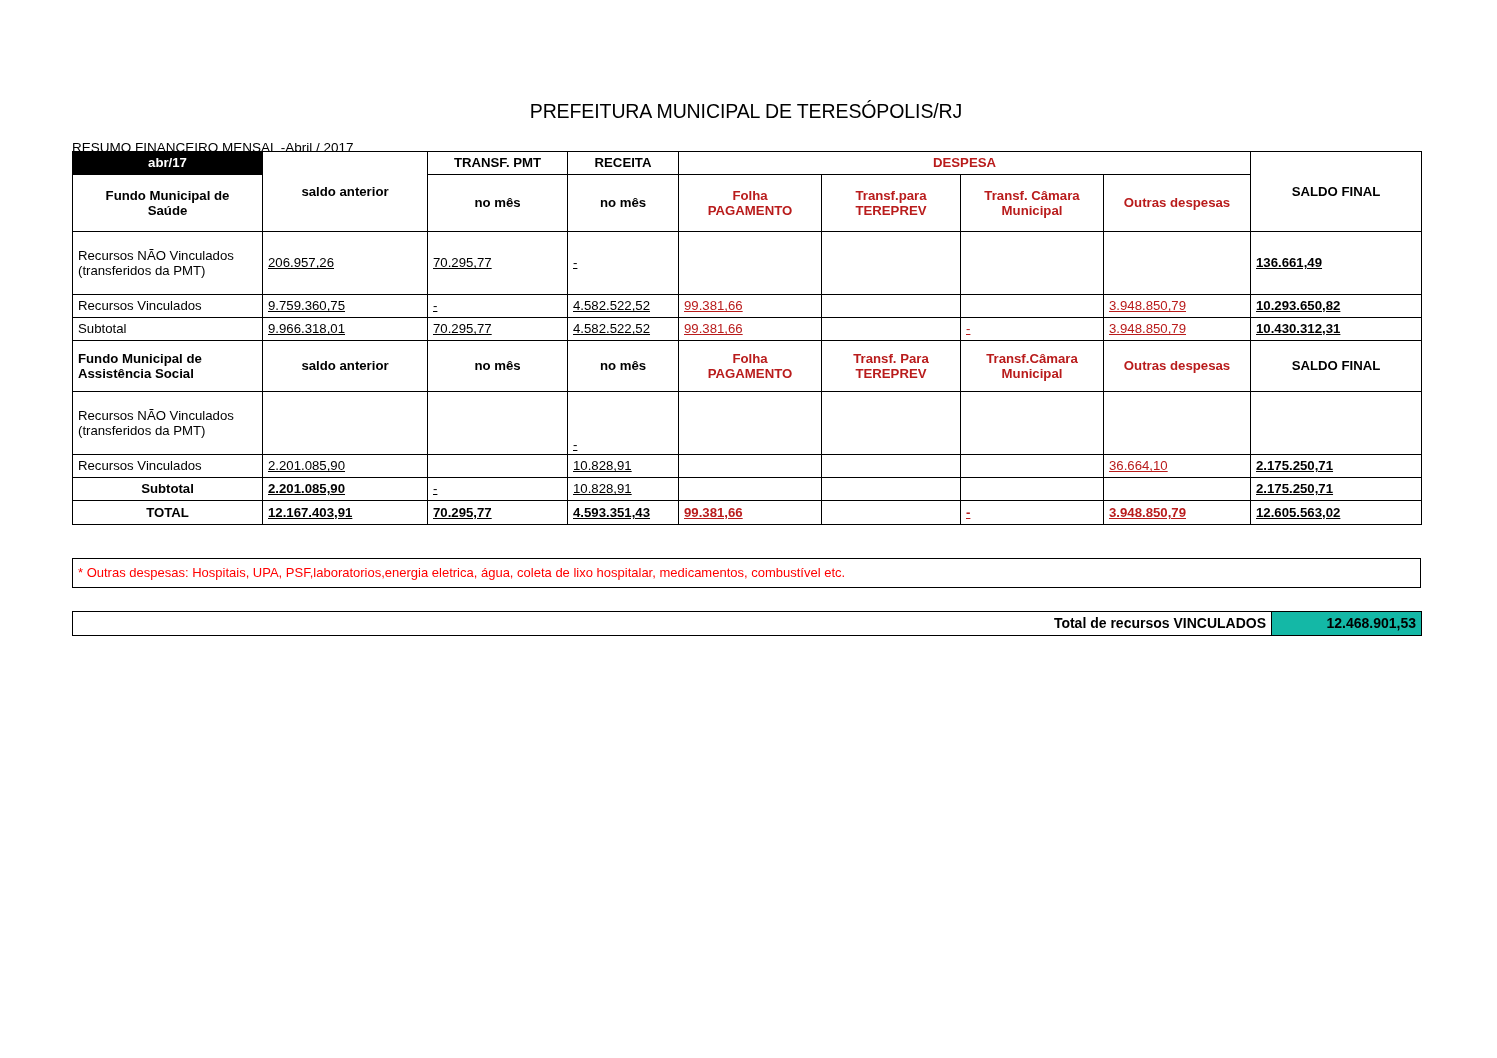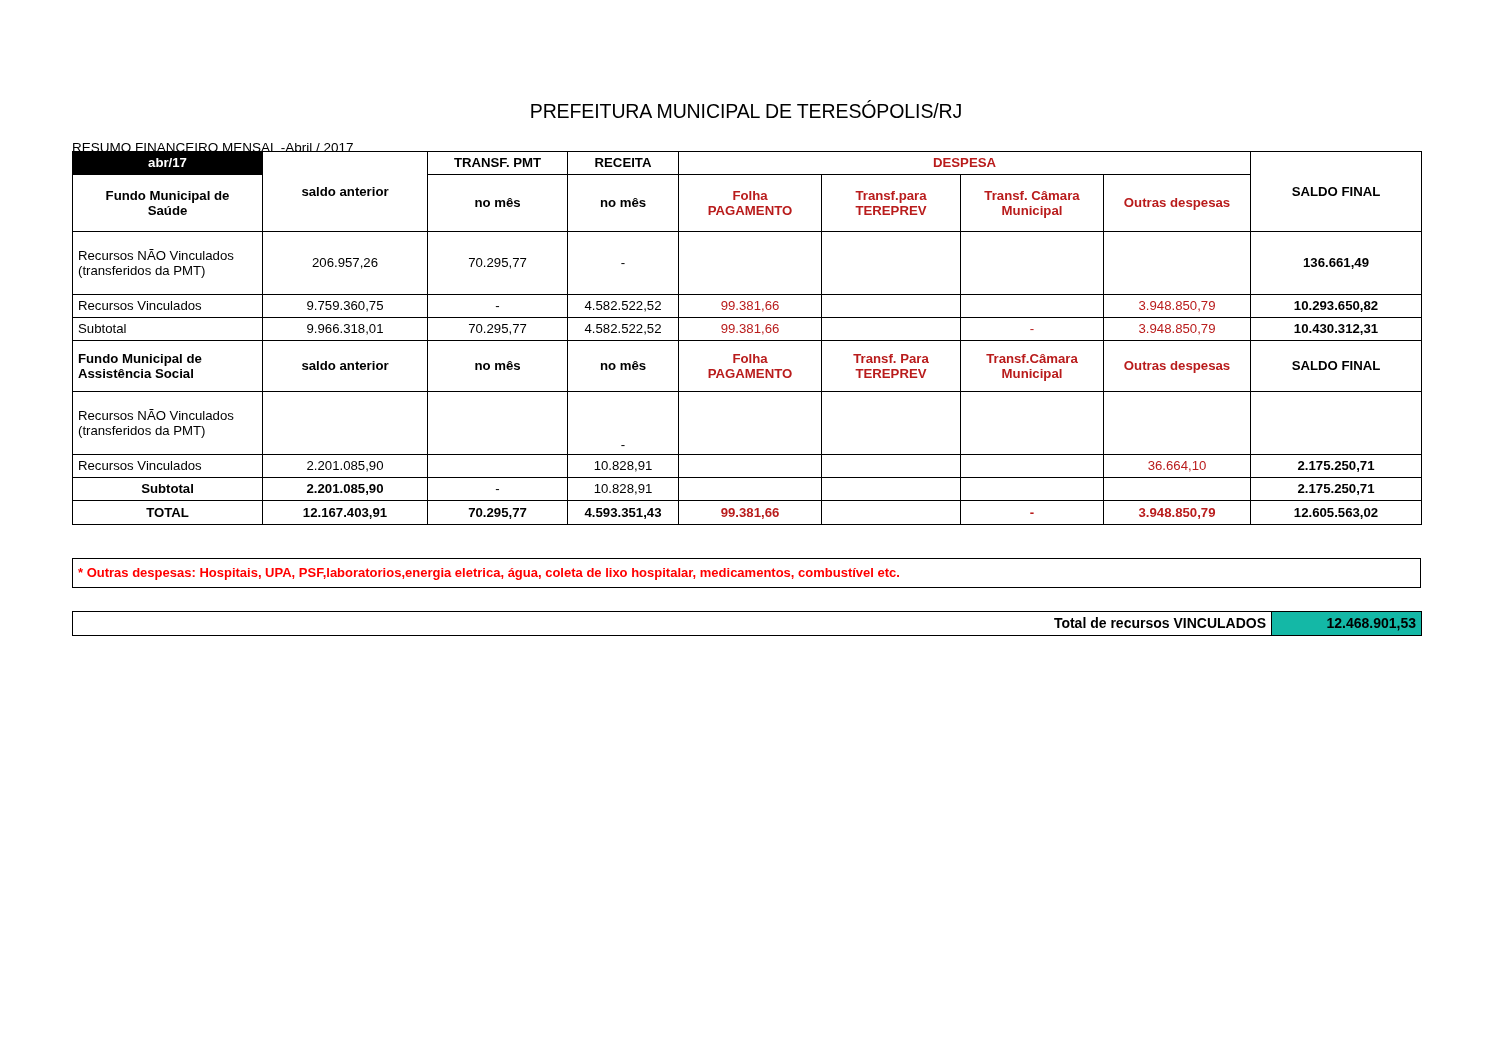--- a/index.html
+++ b/index.html
@@ -56,36 +56,36 @@
     overflow: hidden;
     white-space: nowrap;
   }
   #main-table {
     left: 72px;
     top: 151px;
     width: 1349px;
   }
   .c-left   { text-align: left; }
   .c-center { text-align: center; }
-  .c-right  { text-align: center; }
+  .c-right  { text-align: left; text-decoration: underline; }
   .bold     { font-weight: bold; }
   .red      { color: #b91c1c; }
   .blk      { background: #000000; color: #ffffff; font-weight: bold; text-align: center; }
   .wrap     { white-space: normal; }
 
   
   #note-table {
     left: 72px;
     top: 558px;
     width: 1349px;
     font-size: 13px;
   }
   #note-table td {
     height: 28px;
-    font-weight: bold;
+    font-weight: normal;
     color: #FF0000;
     margin-top: 8px;
   }
   
   #totals-table {
     left: 72px;
     top: 611px;
     width: 1349px;
     font-size: 14px;
   }

